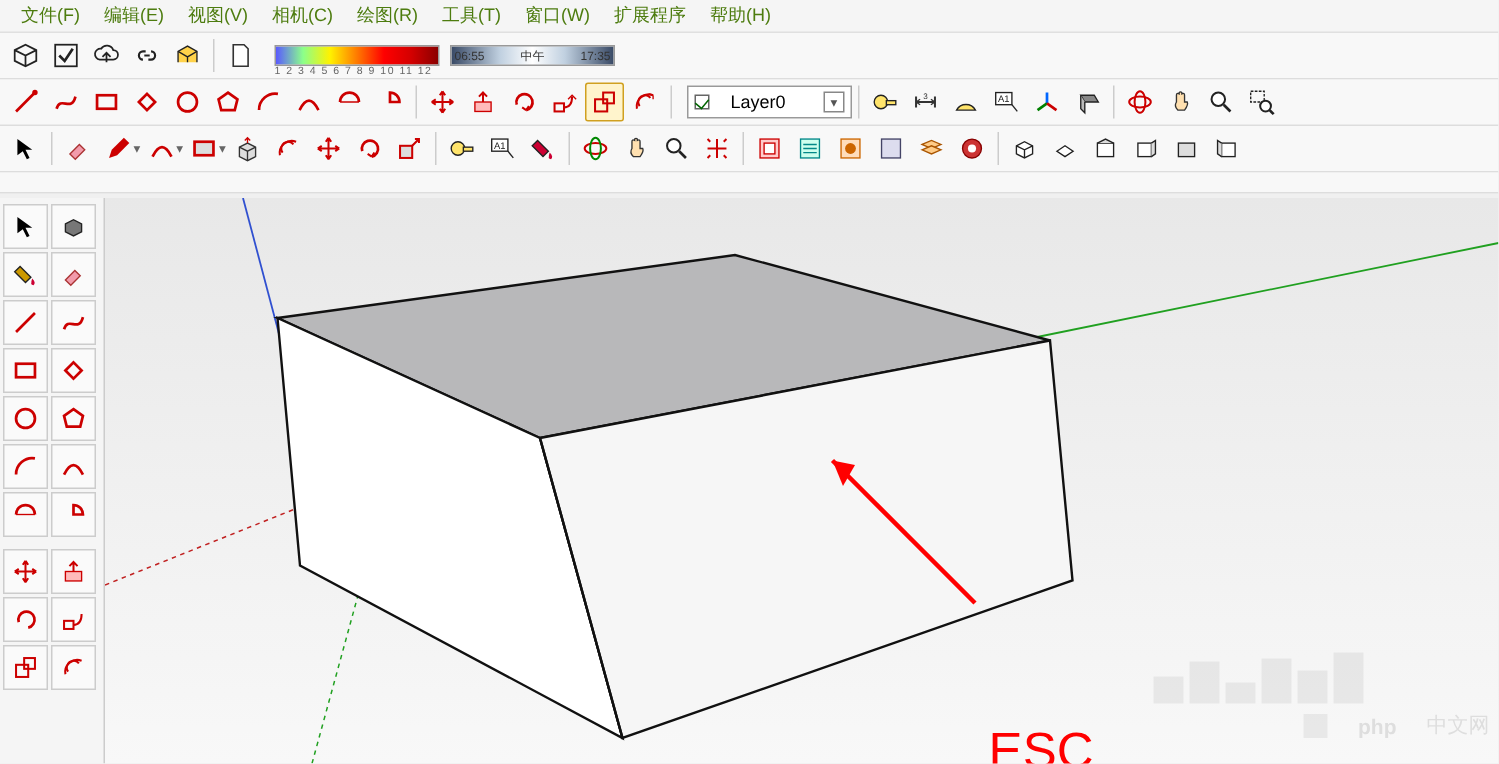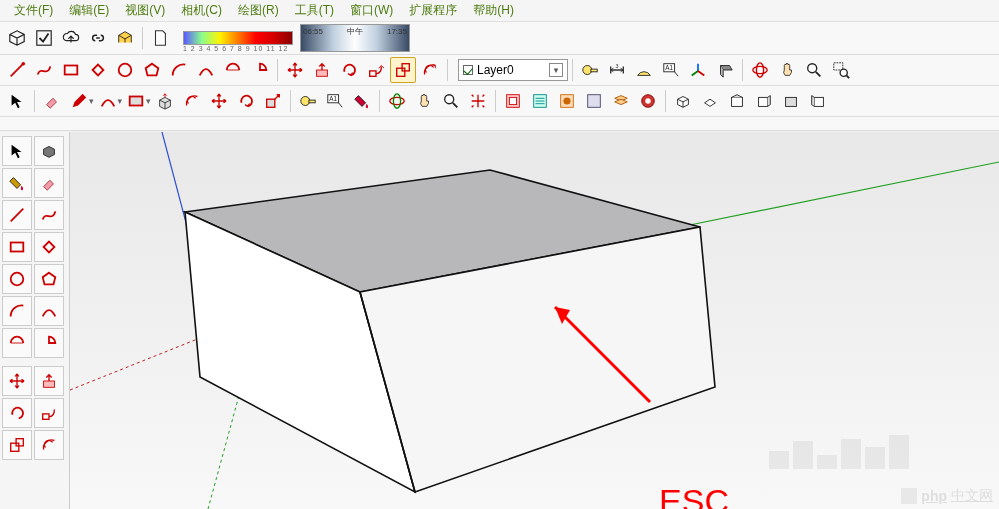--- a/index.html
+++ b/index.html
@@ -7,36 +7,36 @@
 
   .menubar { height: 22px; background: #f5f5f5; display: flex; align-items: center; padding: 0 8px; gap: 4px; border-bottom: 1px solid #e0e0e0; }
   .menubar-item { padding: 8px 6px; color: #4d7c0f; cursor: default; text-align: center; }
 
   .toolbar-row { display: flex; align-items: center; padding: 2px 4px; background: #f8f8f8; border-bottom: 1px solid #ddd; gap: 1px; min-height: 30px; flex-wrap: nowrap; }
   .tb-btn { width: 26px; height: 26px; display: inline-flex; align-items: center; justify-content: center; border: 1px solid transparent; background: transparent; cursor: default; border-radius: 2px; font-size: 16px; position: relative; }
   .tb-sep { width: 1px; height: 22px; background: #ccc; margin: 0 3px; }
 
   .gradient-bar { width: 110px; height: 14px; background: linear-gradient(to right,#5a5aff,#8bff8b,#fff200,#ff7a00,#ff0000,#d40000,#8b0000); border:1px solid #999; position:relative;}
   .gradient-nums { position:absolute; top: 14px; left:0; right:0; font-size:7px; color:#666; display:flex; justify-content:space-between; }
-  .time-bar { width: 110px; height: 28px; background: linear-gradient(to right,#394a66 0%,#c0d0e0 30%,#fff 50%,#c0d0e0 70%,#394a66 100%); border:1px solid #999; position:relative; margin-left:6px;}
+  .time-bar { width: 110px; height: 14px; background: linear-gradient(to right,#394a66 0%,#c0d0e0 30%,#fff 50%,#c0d0e0 70%,#394a66 100%); border:1px solid #999; position:relative; margin-left:6px;}
   .time-labels { position:absolute; top:0px; left:0; right:0; font-size:8px; color:#333; display:flex; justify-content:space-between; padding:0 2px; line-height:14px;}
 
-  .layer-select { display:flex; align-items:center; border:1px solid #999; background:#fff; height:22px; padding:0 4px; gap:4px; width:110px; margin-left:6px;}
+  .layer-select { display:flex; align-items:center; border:1px solid #999; background:#fff; height:22px; padding:0 4px; gap:14px; width:110px; margin-left:6px;}
   .layer-swatch { width:10px; height:10px; border:1px solid #666; background:#fff; position:relative;}
   .layer-swatch::after { content:""; position:absolute; left:1px; top:0px; width:5px; height:7px; border-right:1px solid #006400; border-bottom:1px solid #006400; transform: rotate(40deg); }
   .layer-dd { margin-left:auto; width:14px; height:14px; border:1px solid #888; text-align:center; line-height:12px; font-size:9px; color:#555;}
   .left-palette { position:absolute; left:0; top: 132px; width: 70px; bottom: 0; background:#f5f5f5; border-right:1px solid #ccc; display:flex; flex-direction:column; padding:4px 2px; gap:0px;}
   .pal-row { display:flex; gap:2px; margin-bottom:2px;}
   .pal-btn { width:30px; height:30px; background:#fafafa; border:1px solid #ccc; display:flex; align-items:center; justify-content:center; font-size:18px;}
 
   .viewport { position:absolute; left:70px; top:132px; right:0; bottom:0; background: linear-gradient(to bottom,#e8e8e8,#f8f8f8); text-align: center; }
 
   .annotation { position:absolute; right: 270px; top: 350px; color:#ff0000; font-size: 34px; font-weight: 400; pointer-events:none; }
 
-  .watermark { position:absolute; right:6px; bottom:4px; color:#d8d8d8; font-size:14px; opacity:0.8; display:flex; align-items:center; gap:4px;text-decoration:underline;}
+  .watermark { position:absolute; right:6px; bottom:16px; color:#d8d8d8; font-size:14px; opacity:0.8; display:flex; align-items:center; gap:20px;}
   .watermark .logo { width:16px; height:16px; background:#d8d8d8; opacity:0.6;}
 
   .ghost-rects { position:absolute; right: 90px; bottom: 40px; opacity: 0.15; display:flex; align-items:flex-end; gap:4px;}
   .ghost-rects div { width:20px; background:#999; }
 
   
   .ico-red { width:18px; height:18px; }
   .ico { width:18px; height:18px; }
 </style>
 </head>

